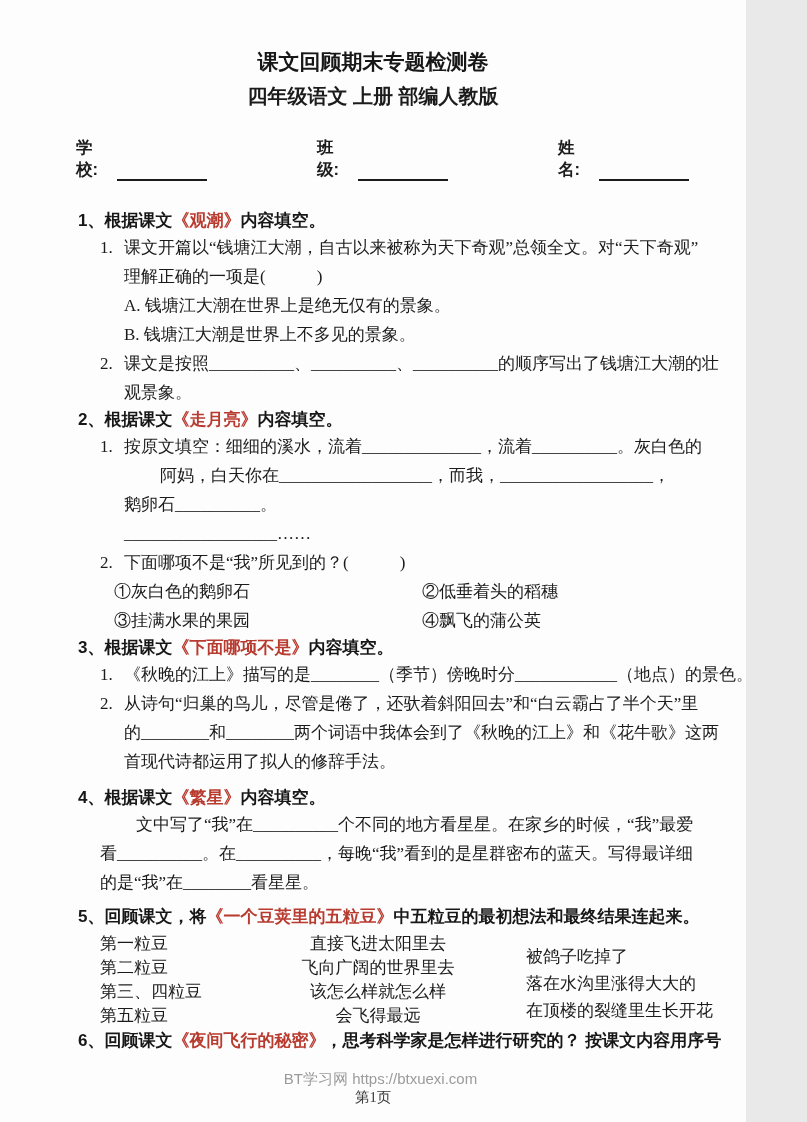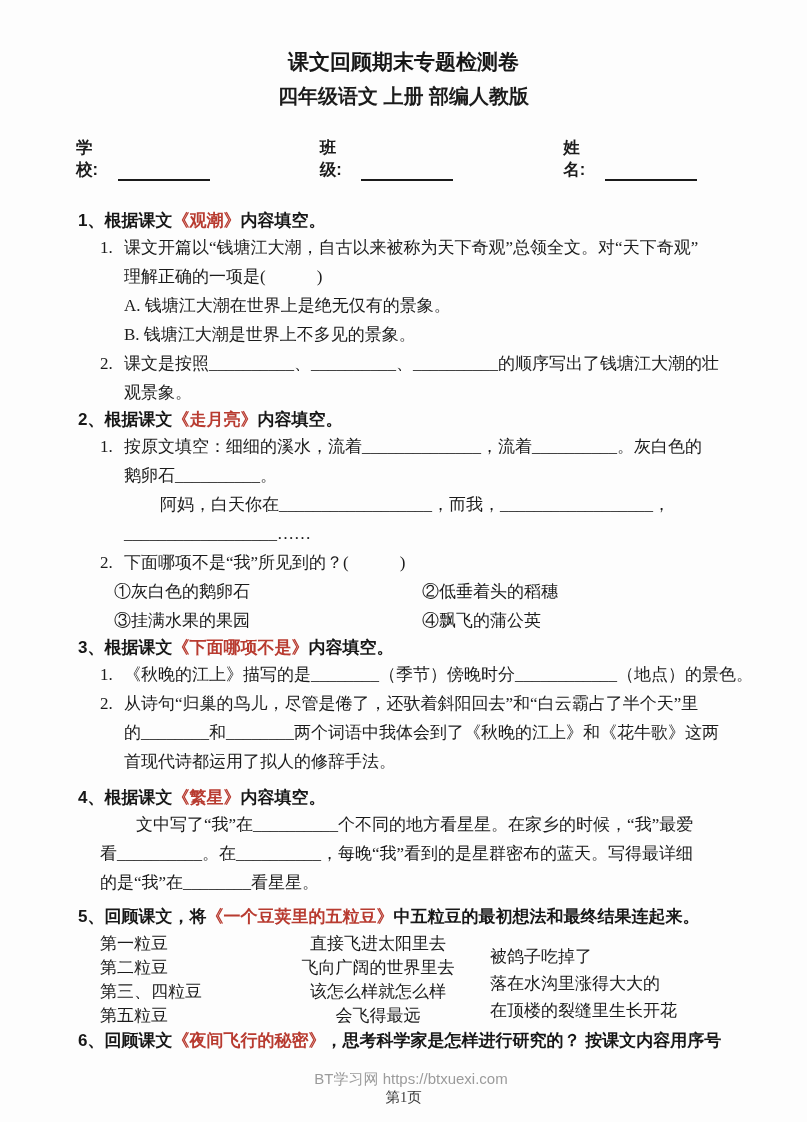--- a/index.html
+++ b/index.html
@@ -4,21 +4,21 @@
 <style>
   html,body{margin:0;padding:0;}
   body{
     width:807px;height:1122px;
     background:#e9e9e9;
     font-family:"Liberation Serif", serif;
     color:#1b1b1b;
   }
   .page{
     position:relative;
-    width:807px;height:1122px;
+    width:746px;height:1122px;
     background:#fdfdfd;
     box-sizing:border-box;
     overflow:hidden;
   }
   .doc-title{
     padding-top:48px;
     text-align:center;
     font-family:"Liberation Sans", sans-serif;
     font-weight:bold;
     font-size:21px;
@@ -68,21 +68,21 @@
   .indent2{padding-left:36px;}
   .opts-grid{
     display:grid;
     grid-template-columns:308px auto;
     margin-left:36px;
   }
   .para{margin-left:22px;}
   .match{display:flex;margin-left:22px;margin-top:3px;}
   .mcol1{width:166px;}
   .mcol2{width:224px;text-align:center;}
-  .mcol3{padding-top:11px;}
+  .mcol3{padding-top:11px;margin-left:36px;}
   .mrow{line-height:24px;white-space:nowrap;}
   .mcol3 .mrow{line-height:27px;}
   .footer{
     position:absolute;
     left:0;right:0;bottom:16px;
     text-align:center;
   }
   .footer-site{
     font-family:"Liberation Sans", sans-serif;
     font-size:15px;
@@ -146,22 +146,22 @@
     </div>
 
     <div class="sec">
       <div class="sec-h">
         <span>2、</span><span>根据课文</span><span class="book">《走月亮》</span><span>内容填空。</span>
       </div>
       <div class="item">
         <div class="item-num">1.</div>
         <div class="item-body">
           <div class="line">按原文填空：细细的溪水，流着______________，流着__________。灰白色的</div>
+          <div class="line indent2">阿妈，白天你在__________________，而我，__________________，</div>
           <div class="line">鹅卵石__________。</div>
-          <div class="line indent2">阿妈，白天你在__________________，而我，__________________，</div>
           <div class="line">__________________……</div>
         </div>
       </div>
       <div class="item">
         <div class="item-num">2.</div>
         <div class="item-body">
           <div class="line">下面哪项不是“我”所见到的？(　　　)</div>
         </div>
       </div>
       <div class="opts-grid">

